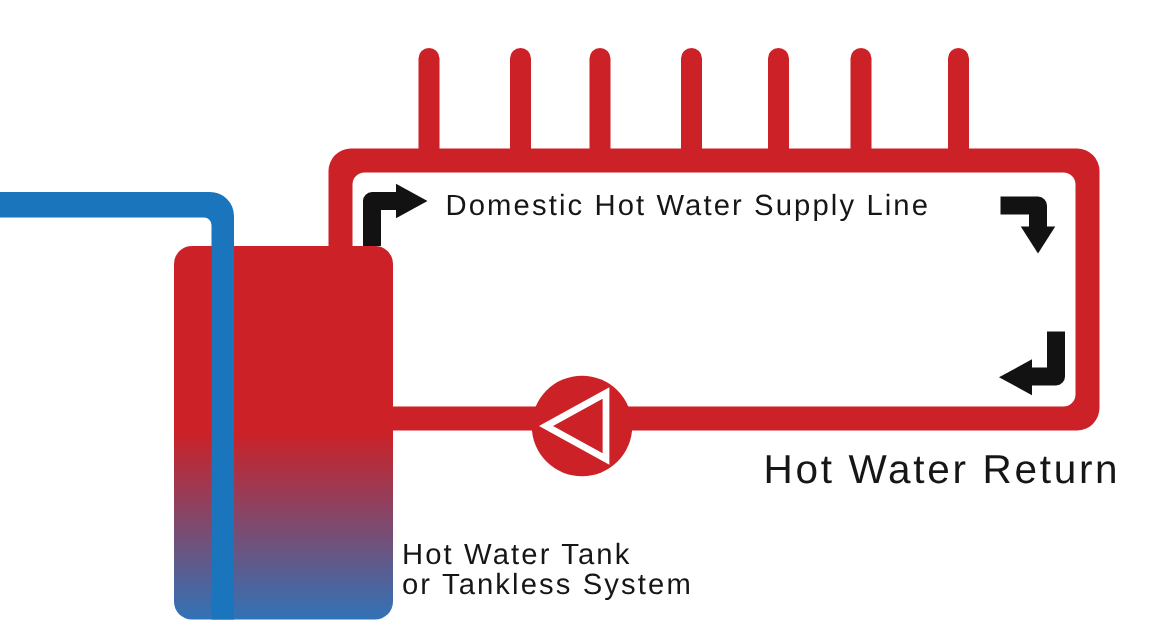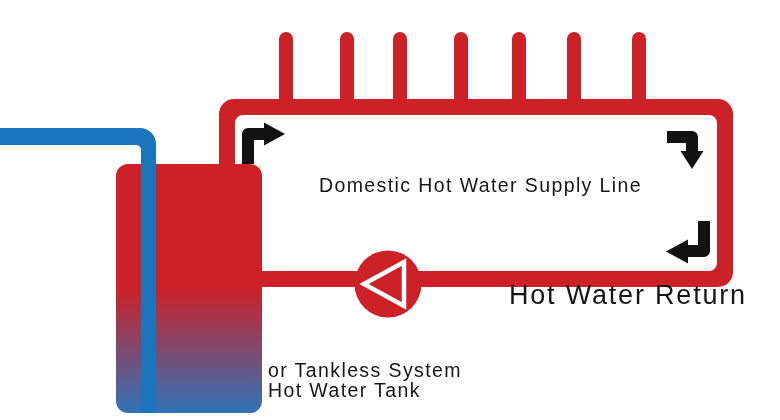--- a/index.html
+++ b/index.html
@@ -11,23 +11,23 @@
     overflow: hidden;
     font-family: "Liberation Sans", sans-serif;
   }
   .stage svg { position: absolute; left: 0; top: 0; }
   .lbl {
     position: absolute;
     color: #161616;
     white-space: nowrap;
     letter-spacing: 1.4px;
   }
-  .lbl-supply   { left: 319px; top: 126px; font-size: 19.5px; margin-top: 48px; }
+  .lbl-supply   { left: 297px; top: 126px; font-size: 19.5px; }
   .lbl-pump     { left: 431px; top: 222px; font-size: 18.5px; line-height: 23px; }
-  .lbl-return   { left: 509px; top: 280px; font-size: 27px; letter-spacing: 1.8px; }
+  .lbl-return   { left: 509px; top: 298px; font-size: 27px; letter-spacing: 1.8px; }
   .lbl-tank     { left: 268px; top: 360px; font-size: 19.5px; line-height: 20px; }
 </style>
 </head>
 <body>
 
 <div class="stage">
 
   <svg width="780" height="420" viewBox="0 0 780 420">
 
     <defs>
@@ -77,17 +77,17 @@
       <polygon points="688,239.5 688,263.5 666,251.5" stroke="none"></polygon>
     </g>
   </svg>
 
   <div class="lbl lbl-supply">Domestic Hot Water Supply Line</div>
 
 
   <div class="lbl lbl-return">Hot Water Return</div>
 
   <div class="lbl lbl-tank">
+    <div>Hot Water Tank</div>
     <div>or Tankless System</div>
-    <div>Hot Water Tank</div>
   </div>
 
 </div>
 
 </body></html>

